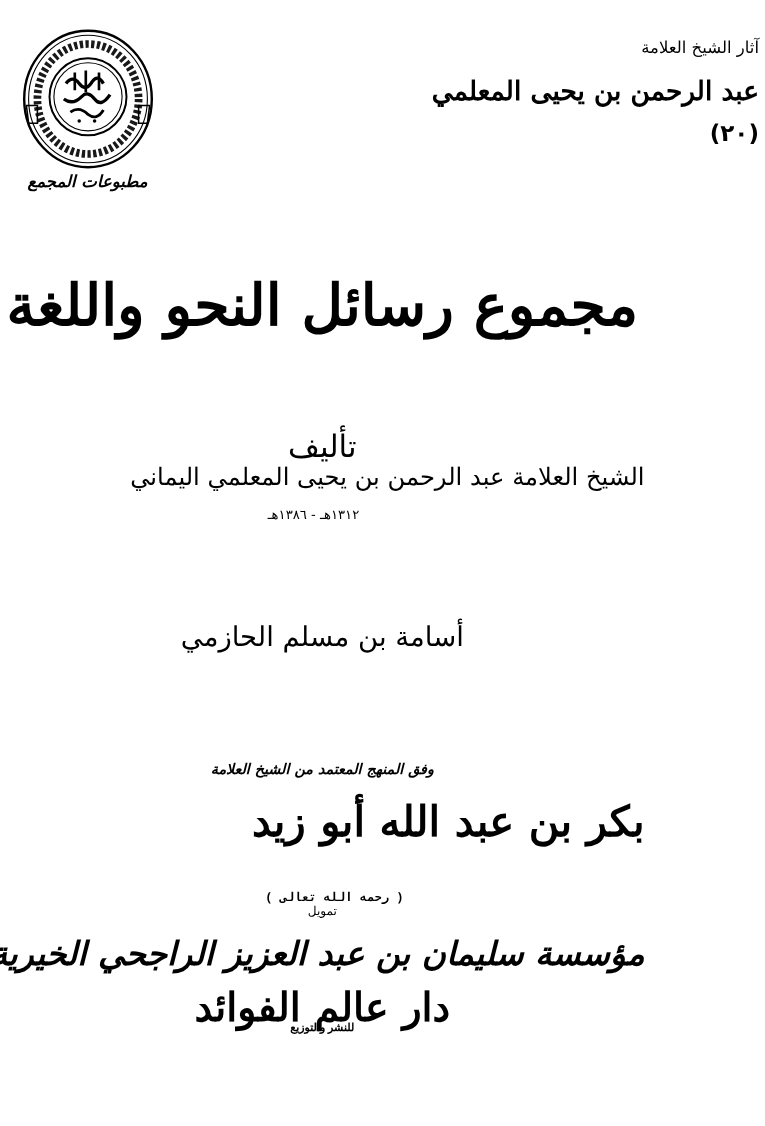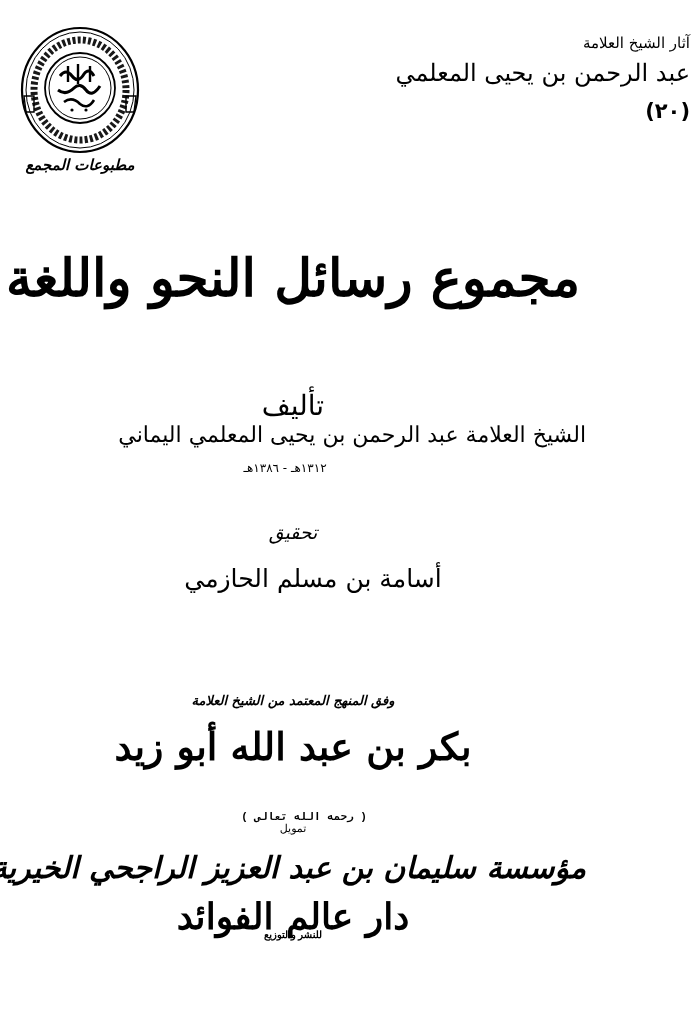--- a/index.html
+++ b/index.html
@@ -44,21 +44,22 @@
       text-align: right;
     }
     .series-label {
       font-family: "DejaVu Serif", serif;
       font-size: 15px;
       margin-top: 6px;
     }
     .series-author {
       font-family: "DejaVu Serif", serif;
       font-size: 24px;
-      margin-top: 10px;
+      margin-top: 20px;
+      font-weight: bold;
     }
     .series-number {
       font-family: "DejaVu Sans", sans-serif;
       font-weight: bold;
       font-size: 21px;
       margin-top: 16px;
     }
 
     
     .logo {
@@ -67,21 +68,21 @@
       top: 26px;
       width: 120px;
       height: 130px;
     }
     .logo svg { display: block; }
     .logo-caption {
       position: absolute;
       left: 25px;
       top: 158px;
       width: 110px;
-      text-align: center;
+      text-align: left;
       font-family: "DejaVu Serif", serif;
       font-weight: bold;
       font-style: italic;
       font-size: 15px;
     }
 
     
     .main-title {
       top: 252px;
       font-family: "DejaVu Serif", serif;
@@ -111,35 +112,35 @@
     .editing-label {
       top: 523px;
       font-family: "DejaVu Serif", serif;
       font-size: 19px;
       font-style: italic;
     }
     .editor-name {
       top: 566px;
       font-family: "DejaVu Serif", serif;
       font-size: 25px;
-      margin-left: 20px;
     }
 
     .method-label {
       top: 694px;
       font-family: "DejaVu Serif", serif;
       font-weight: bold;
       font-size: 13px;
       font-style: italic;
     }
     .scholar-name {
       top: 728px;
       font-family: "DejaVu Serif", serif;
       font-weight: bold;
       font-size: 38px;
+      text-align: right;
     }
     .scholar-prayer {
       top: 812px;
       font-family: Liberation Mono, monospace;
       font-weight: bold;
       font-size: 11px;
       padding-left: 11px;
     }
 
     .funding-label {
@@ -204,21 +205,20 @@
     <div class="series-author ar">عبد الرحمن بن يحيى المعلمي</div>
     <div class="series-number ar">(٢٠)</div>
   </div>
 
   <div class="center-line main-title ar">مجموع رسائل النحو واللغة</div>
 
   <div class="center-line authorship-label ar">تأليف</div>
   <div class="center-line author-name ar">الشيخ العلامة عبد الرحمن بن يحيى المعلمي اليماني</div>
   <div class="center-line author-dates ar">١٣١٢هـ - ١٣٨٦هـ</div>
 
-  <div class="center-line editing-label ar">تحقيق</div>
   <div class="center-line editor-name ar">أسامة بن مسلم الحازمي</div>
 
   <div class="center-line method-label ar">وفق المنهج المعتمد من الشيخ العلامة</div>
   <div class="center-line scholar-name ar">بكر بن عبد الله أبو زيد</div>
   <div class="center-line scholar-prayer ar">( رحمه الله تعالى )</div>
 
   <div class="center-line funding-label ar">تمويل</div>
   <div class="center-line funder-name ar">مؤسسة سليمان بن عبد العزيز الراجحي الخيرية</div>
 
   <div class="center-line publisher-name ar">دار عالم الفوائد</div>

